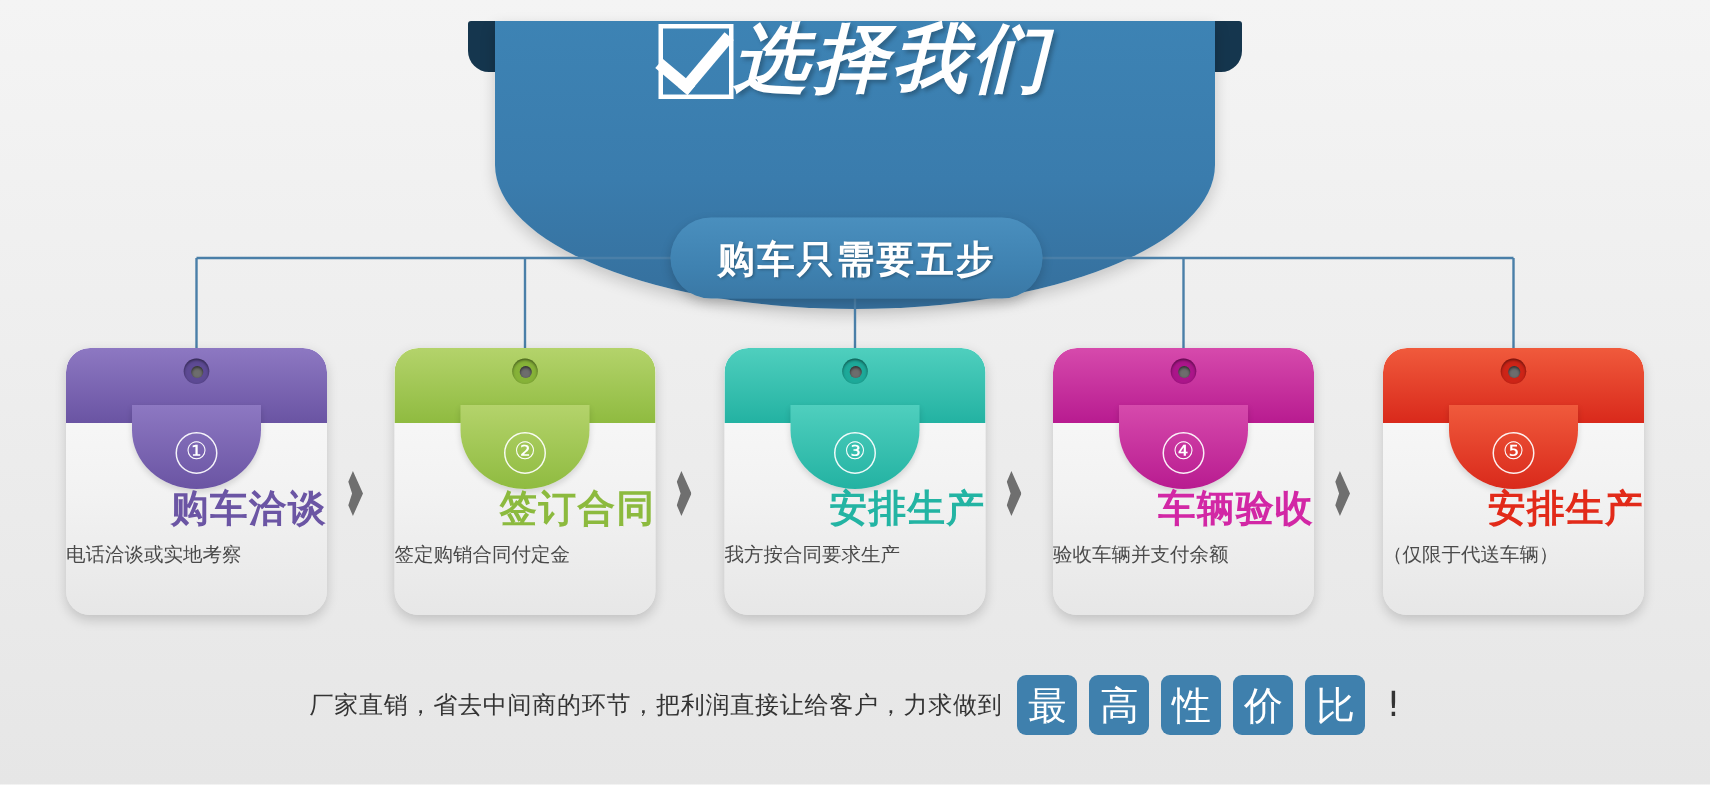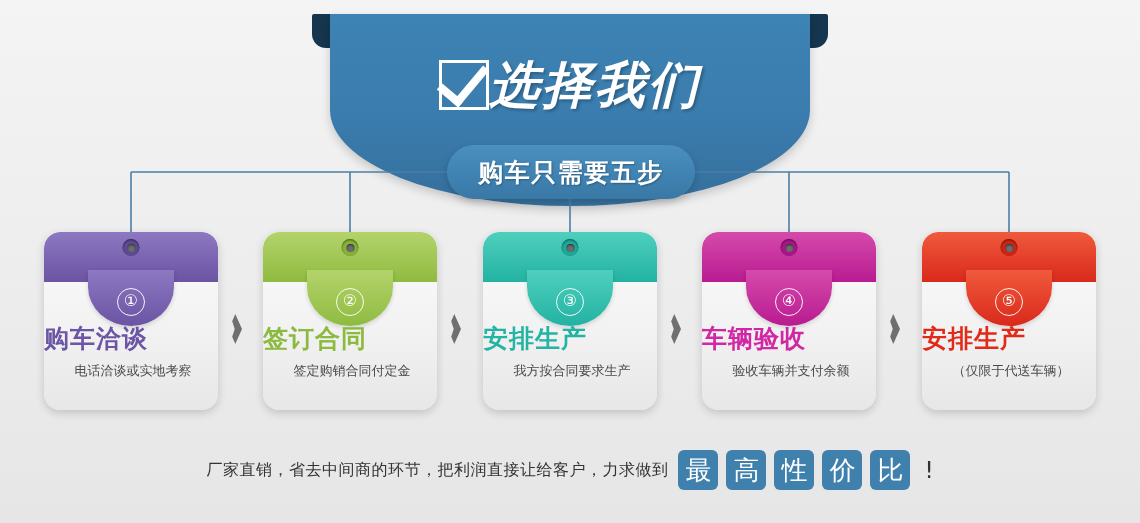--- a/index.html
+++ b/index.html
@@ -46,21 +46,21 @@
     box-shadow: 0 4px 10px rgba(0,0,0,0.18);
     overflow: hidden;
   }
   .banner-inner {
     position: absolute;
     left: 330px;
     top: 14px;
     width: 480px;
     height: 96px;
     display: flex;
-    align-items: flex-end;
+    align-items: flex-start;
     justify-content: center;
   }
   .check-box {
     width: 44px;
     height: 44px;
     border: 3px solid #ffffff;
     position: relative;
     flex: none;
     margin-top: 2px;
   }
@@ -188,32 +188,31 @@
     height: 8px;
     border-radius: 50%;
     background: #6d6d6d;
     box-shadow: inset 0 1px 2px rgba(0,0,0,0.6);
   }
   .card-title {
     position: absolute;
     left: 0;
     top: 93px;
     width: 174px;
-    text-align: left;
+    text-align: right;
     font-size: 25px;
     font-weight: bold;
     letter-spacing: 1px;
     line-height: 1.1;
   }
   .card-sub {
     position: absolute;
     left: 0;
     top: 131px;
     width: 178px;
-    text-align: center;
     font-size: 13px;
     color: #4a4a4a;
     letter-spacing: 0px;
     line-height: 1.2;
   }
 
   
   .arrow {
     position: absolute;
     top: 82px;

